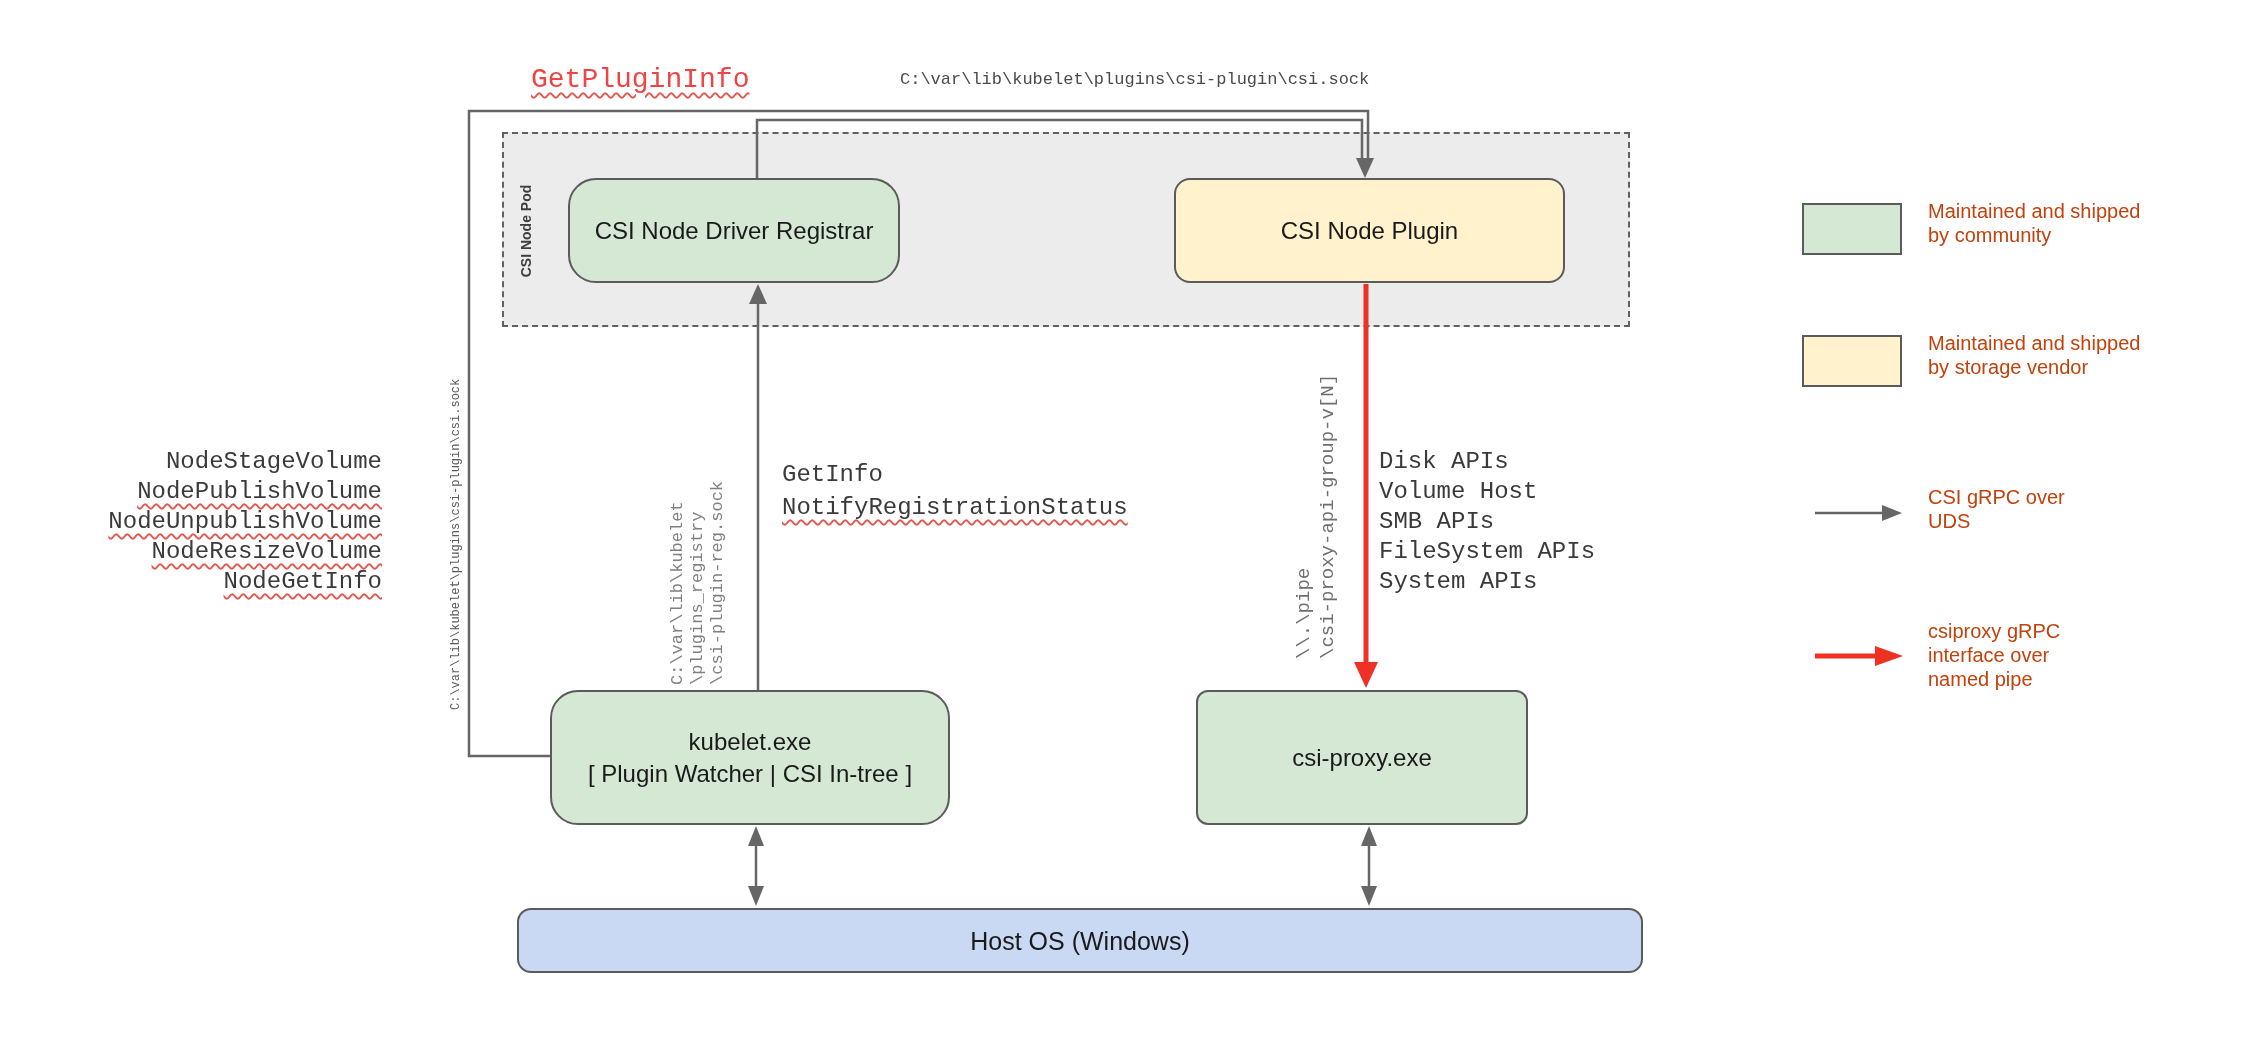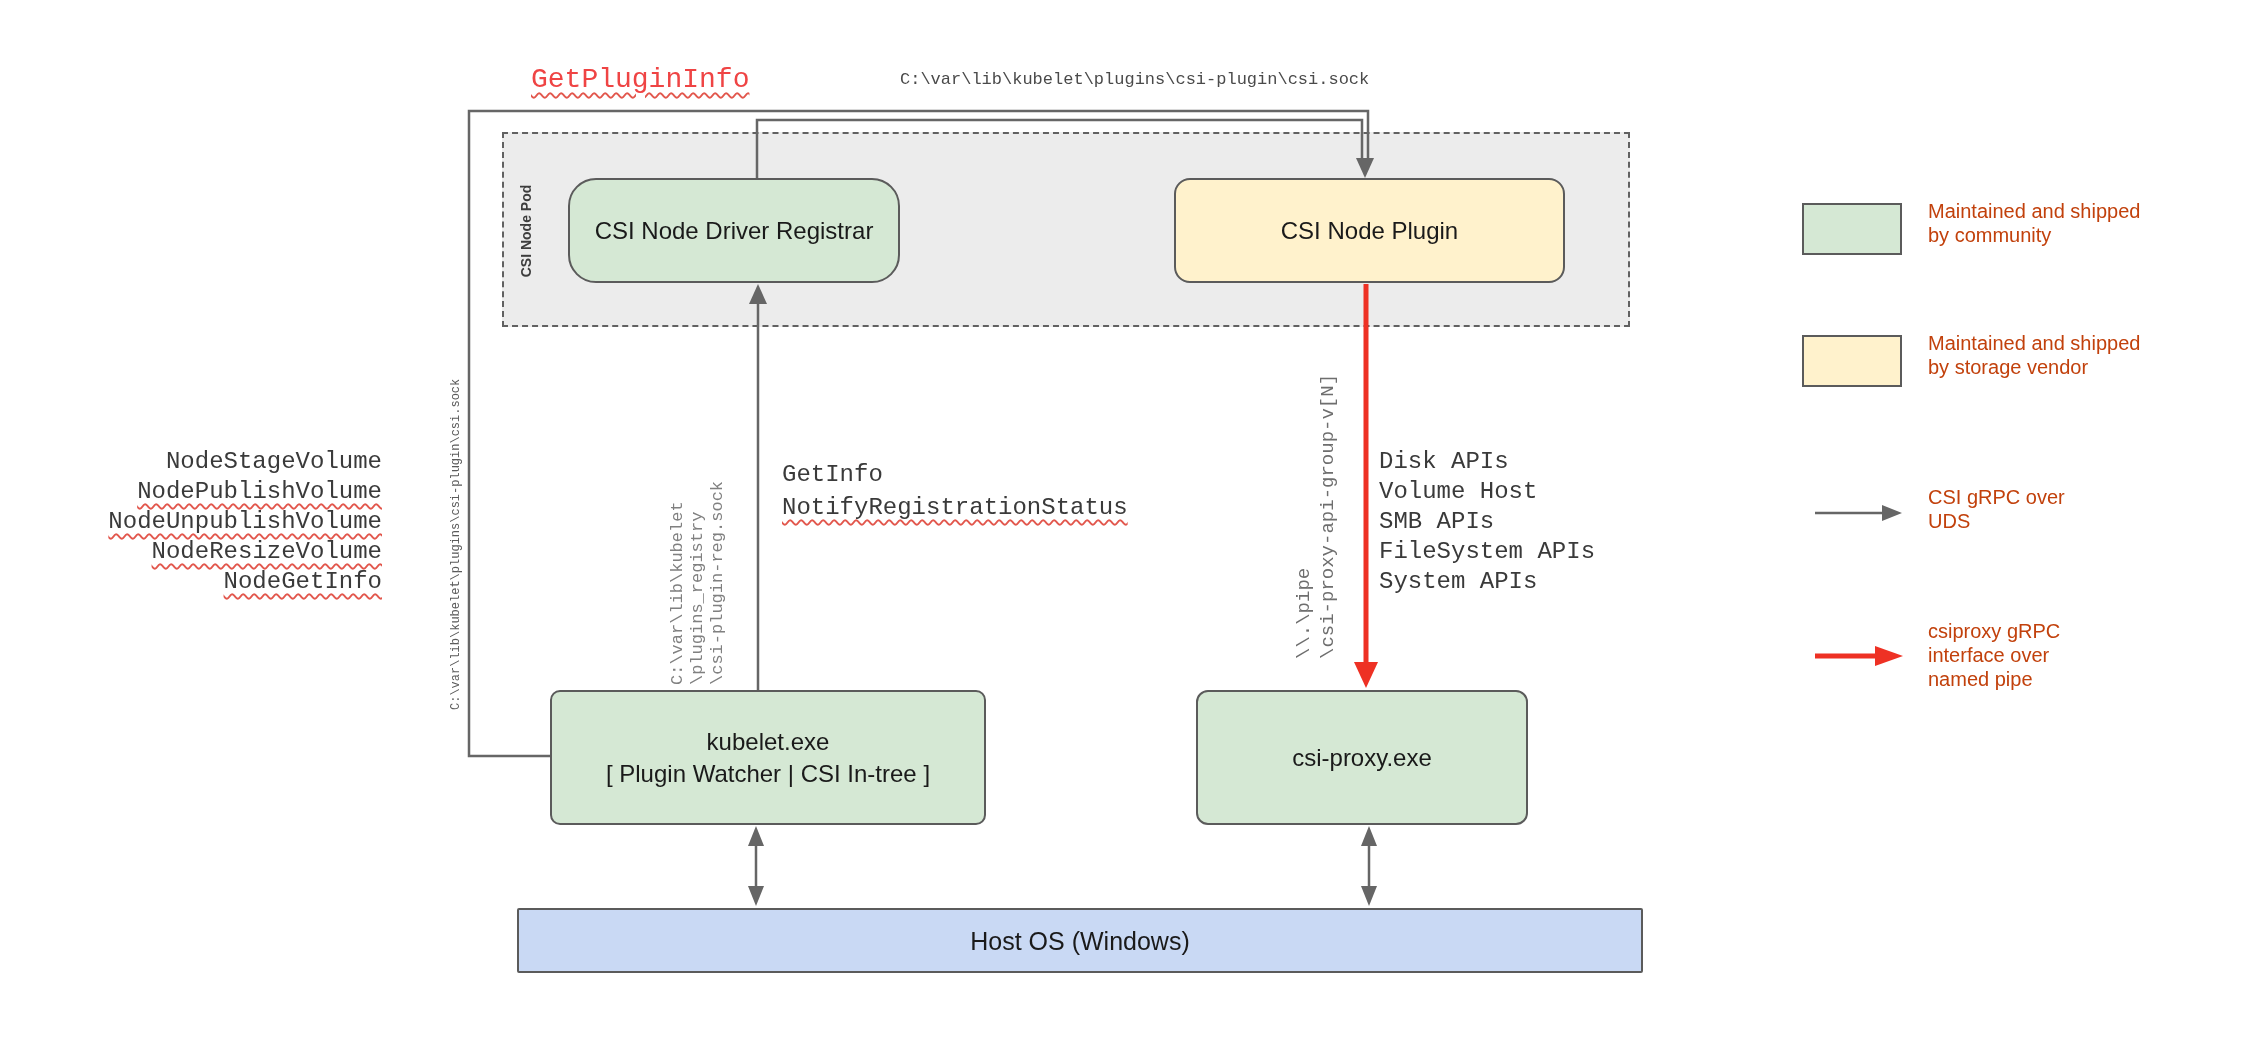--- a/index.html
+++ b/index.html
@@ -60,28 +60,28 @@
     <line x1="1815" y1="656" x2="1878" y2="656" stroke="var(--arrow-red)" stroke-width="5"></line>
     <polygon points="1903,656 1875,646 1875,666" fill="var(--arrow-red)"></polygon>
   </svg>
 
   <div class="box green" style="left:568px;top:178px;width:332px;height:105px;border-radius:28px;">
     <div class="lbl">CSI Node Driver Registrar</div>
   </div>
   <div class="box yellow" style="left:1174px;top:178px;width:391px;height:105px;border-radius:16px;align-items:center;">
     <div class="lbl">CSI Node Plugin</div>
   </div>
-  <div class="box green" style="left:550px;top:690px;width:436px;height:135px;border-radius:10px;">
+  <div class="box green" style="left:550px;top:690px;width:400px;height:135px;border-radius:28px;">
     <div class="lbl">kubelet.exe
 [ Plugin Watcher | CSI In-tree ]</div>
   </div>
   <div class="box green" style="left:1196px;top:690px;width:332px;height:135px;border-radius:12px;">
     <div class="lbl">csi-proxy.exe</div>
   </div>
-  <div class="box blue" style="left:517px;top:908px;width:1126px;height:65px;border-radius:2px;">
+  <div class="box blue" style="left:517px;top:908px;width:1126px;height:65px;border-radius:14px;">
     <div class="lbl" style="font-size:25px;">Host OS (Windows)</div>
   </div>
 
   <div class="abs mono squiggle" style="left:515px;top:64px;font-size:28px;color:#ef4444;margin-left:16px;">GetPluginInfo</div>
   <div class="abs mono" style="left:900px;top:70px;font-size:17px;color:#4a4a4a;">C:\var\lib\kubelet\plugins\csi-plugin\csi.sock</div>
 
   <div class="abs mono rot" style="left:290px;top:537px;width:332px;height:14px;font-size:12px;line-height:14px;color:#5a5a5a;">C:\var\lib\kubelet\plugins\csi-plugin\csi.sock</div>
   <div class="abs mono rot" style="left:588px;top:545px;width:220px;height:60px;font-size:17px;line-height:20px;color:#808080;">C:\var\lib\kubelet
 \plugins_registry
 \csi-plugin-reg.sock</div>

